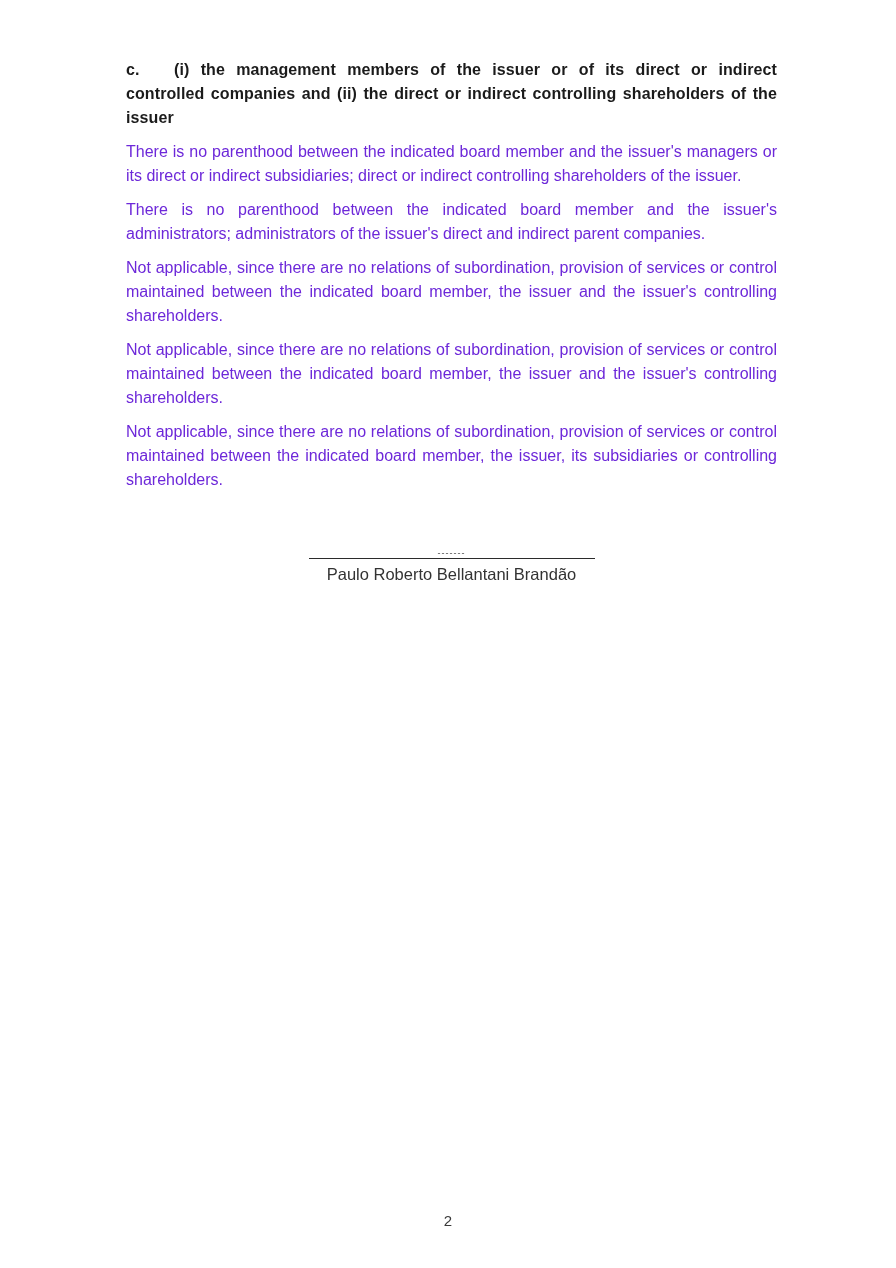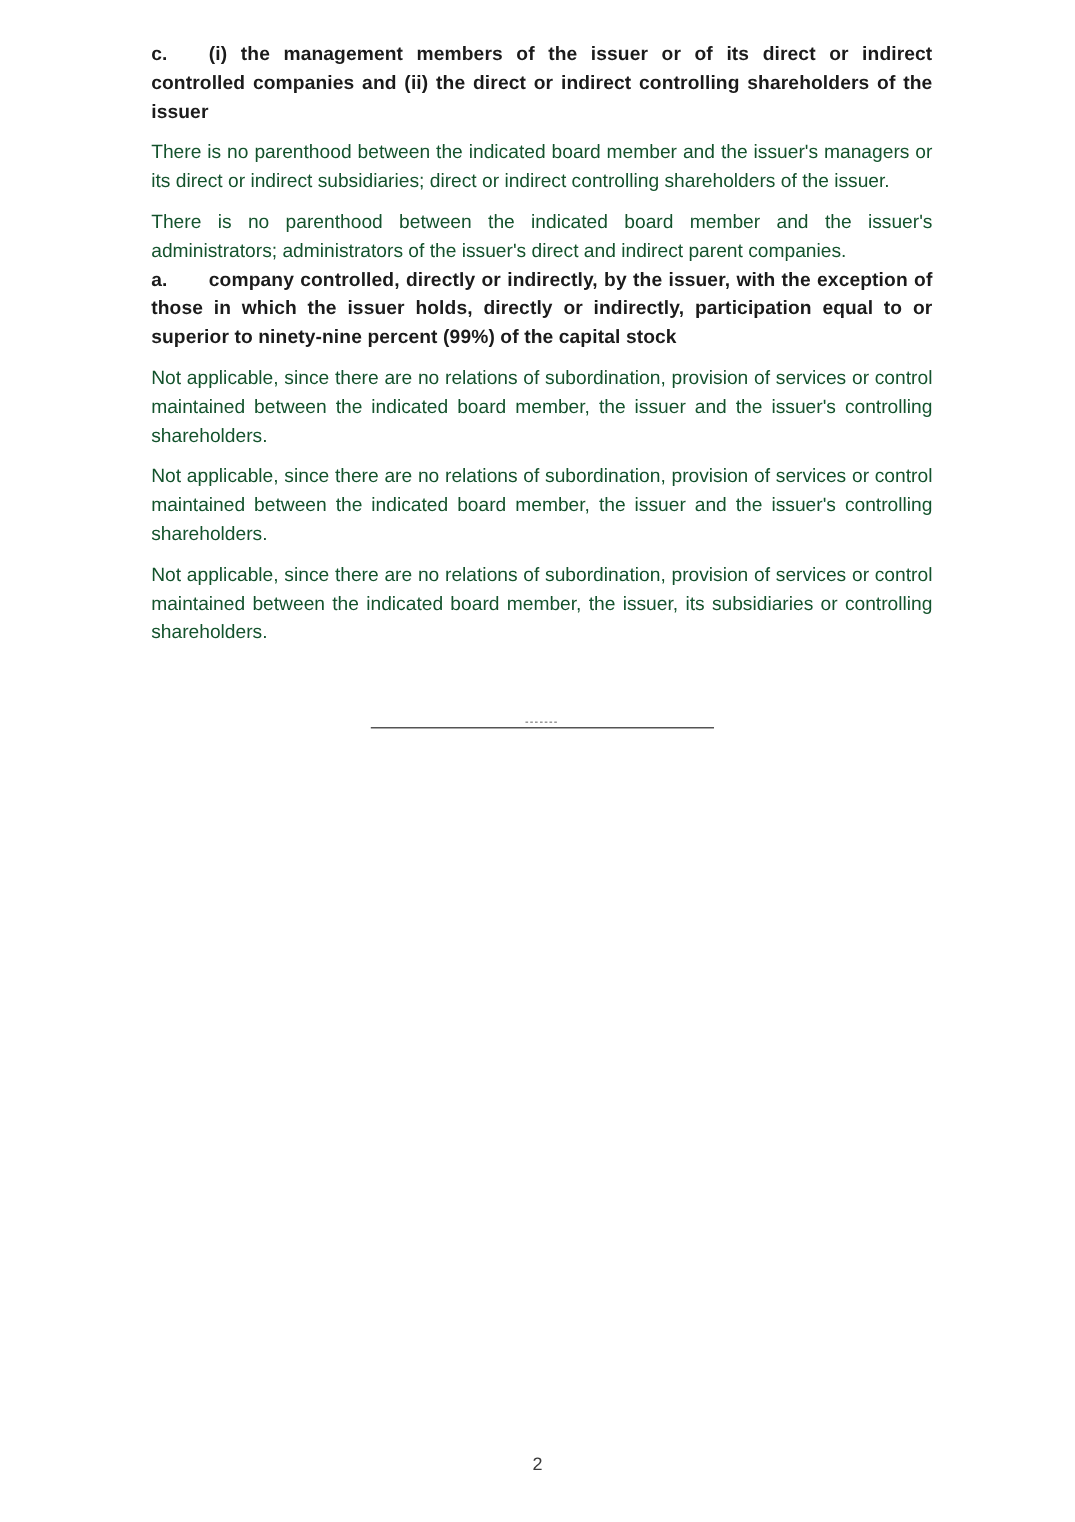--- a/index.html
+++ b/index.html
@@ -13,36 +13,36 @@
     position: relative;
     font-family: "Liberation Sans", "DejaVu Sans", sans-serif;
     color: #2e2e2e;
     overflow: hidden;
   }
   .page {
     position: absolute;
     top: 0; left: 0;
     width: 896px;
     height: 1268px;
-    padding: 24px 119px 0 126px;
+    padding: 48px 119px 0 126px;
     box-sizing: border-box;
   }
   .doc p {
     margin: 10px 0 0 0;
     font-size: 16px;
     line-height: 24px;
     text-align: justify;
   }
   .doc p.heading {
     font-weight: 700;
     color: #1b1b1b;
     letter-spacing: 0.1px;
   }
   .doc p.para {
-    color: #14532d;
+    color: #6d28d9;
   }
   .doc p.tight {
     margin-top: 0;
   }
   .doc .label {
     display: inline-block;
     width: 48px;
   }
   .signature {
     margin-top: 48px;
@@ -83,27 +83,27 @@
 </style>
 </head>
 <body>
 
 <div class="page">
 
   <div class="doc">
       <p class="heading"><span class="label">c.</span><span>(i) the management members of the issuer or of its direct or indirect controlled companies and (ii) the direct or indirect controlling shareholders of the issuer</span></p>
       <p class="para"><span>There is no parenthood between the indicated board member and the issuer's managers or its direct or indirect subsidiaries; direct or indirect controlling shareholders of the issuer.</span></p>
       <p class="para"><span>There is no parenthood between the indicated board member and the issuer's administrators; administrators of the issuer's direct and indirect parent companies.</span></p>
-      <p class="heading tight"><span class="label">a.</span><span>company controlled, directly or indirectly, by the issuer, with the exception of those in which the issuer holds, directly or indirectly, participation equal to or superior to ninety-nine percent (99%) of the capital stock</span></p>
       <p class="para"><span>Not applicable, since there are no relations of subordination, provision of services or control maintained between the indicated board member, the issuer and the issuer's controlling shareholders.</span></p>
       <p class="para"><span>Not applicable, since there are no relations of subordination, provision of services or control maintained between the indicated board member, the issuer and the issuer's controlling shareholders.</span></p>
       <p class="para"><span>Not applicable, since there are no relations of subordination, provision of services or control maintained between the indicated board member, the issuer, its subsidiaries or controlling shareholders.</span></p>
     </div>
 
   <div class="signature">
     <div class="sig-line">
       <span class="sig-dashes">-------</span>
     </div>
+    <div class="sig-name">Paulo Roberto Bellantani Brandão</div>
   </div>
 
   <div class="page-number">2</div>
 
 </div>
 
 </body></html>

